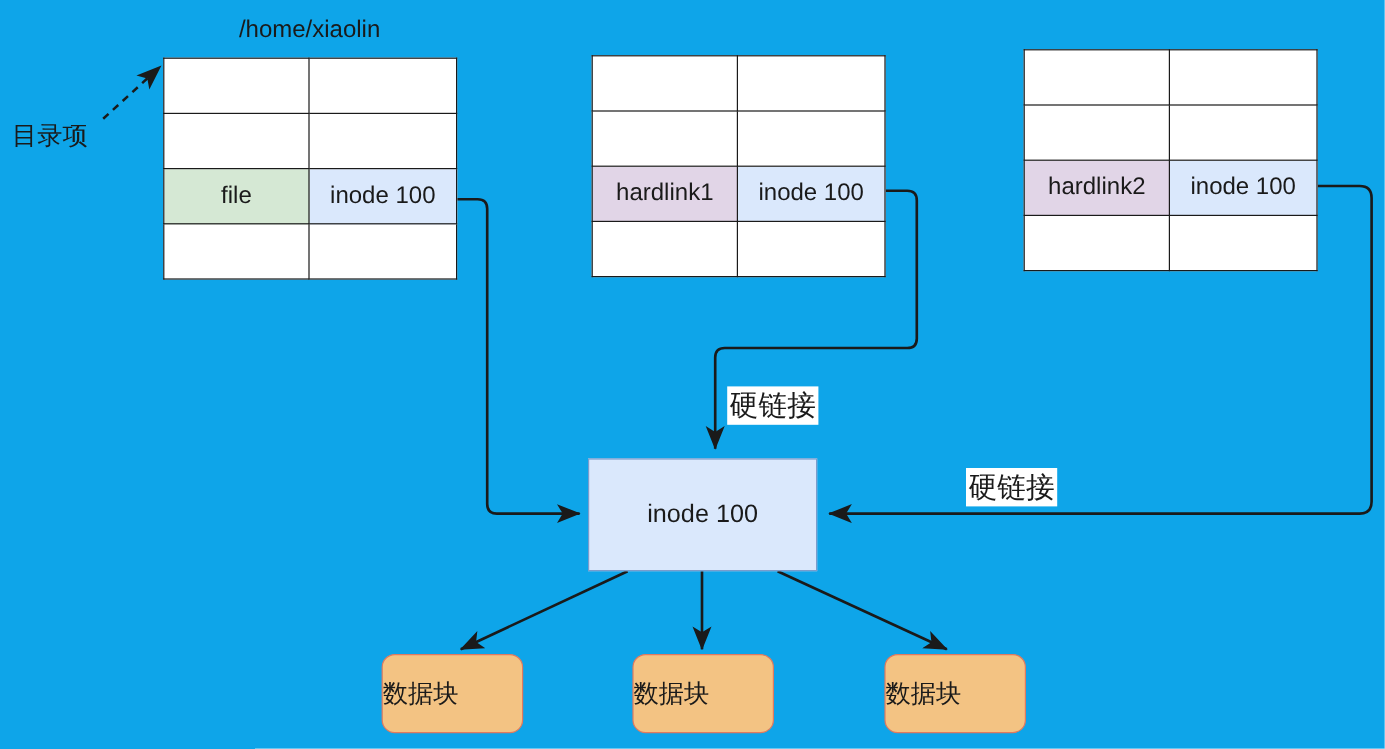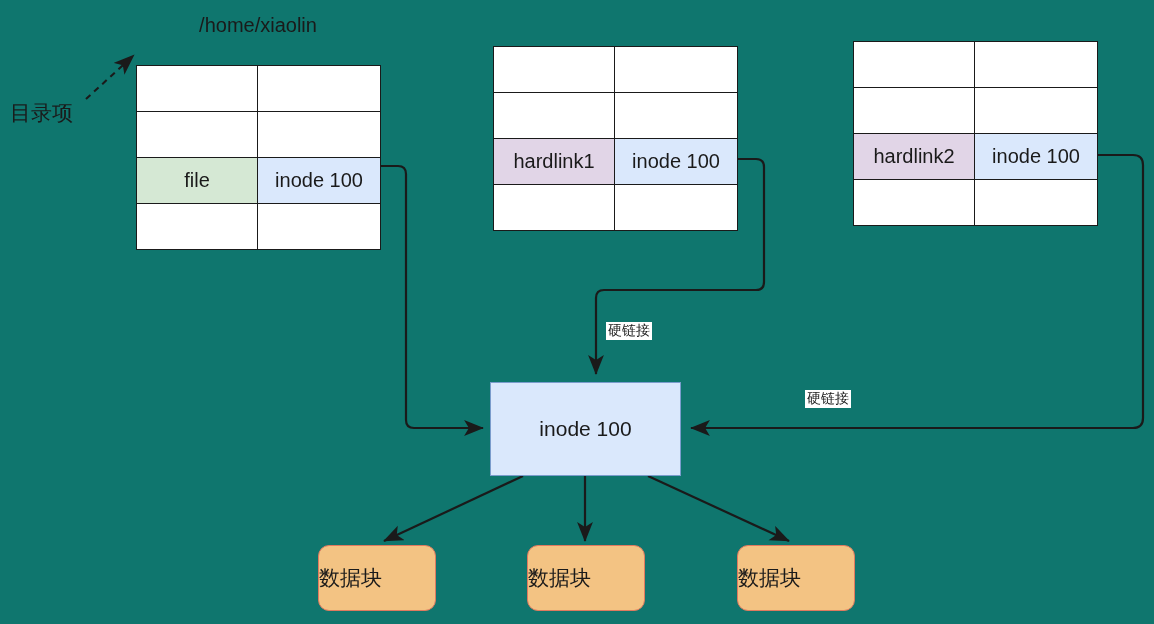--- a/index.html
+++ b/index.html
@@ -7,21 +7,21 @@
     padding: 0;
     background: #ffffff;
   }
   body {
     font-family: "Liberation Sans", "DejaVu Sans", sans-serif;
   }
   #canvas {
     position: relative;
     width: 1154px;
     height: 624px;
-    background: #0f766e;
+    background: #0ea5e9;
     overflow: hidden;
   }
   #wires {
     position: absolute;
     left: 0;
     top: 0;
     width: 1154px;
     height: 624px;
     pointer-events: none;
   }
@@ -58,21 +58,21 @@
 
   
   .plain-label {
     position: absolute;
     font-size: 21px;
     color: #1a1a1a;
     white-space: nowrap;
   }
   .edge-label {
     position: absolute;
-    font-size: 14px;
+    font-size: 24px;
     color: #1a1a1a;
     white-space: nowrap;
     background: #ffffff;
     padding: 0 2px;
   }
 
   
   .inode-box {
     position: absolute;
     background: #dae8fc;
@@ -126,21 +126,21 @@
 
     <path d="M 585,476 L 585,541" fill="none" stroke="#1a1a1a" stroke-width="2.2" marker-end="url(#arrow)"></path>
 
     <path d="M 648,476 L 789,541" fill="none" stroke="#1a1a1a" stroke-width="2.2" marker-end="url(#arrow)"></path>
   </svg>
 
   <div class="table-title" style="left:136px; top:14px; width:244px;">/home/xiaolin</div>
 
   <div class="plain-label" style="left:10px; top:99px;">目录项</div>
 
-  <table class="dir-table" style="left:136px; top:65px; width:244px;">
+  <table class="dir-table" style="left:136px; top:48px; width:244px;">
     <colgroup>
         <col style="width:121px">
         <col style="width:123px">
       </colgroup>
     <tbody>
       <tr>
         <td></td>
         <td></td>
       </tr>
       <tr>

